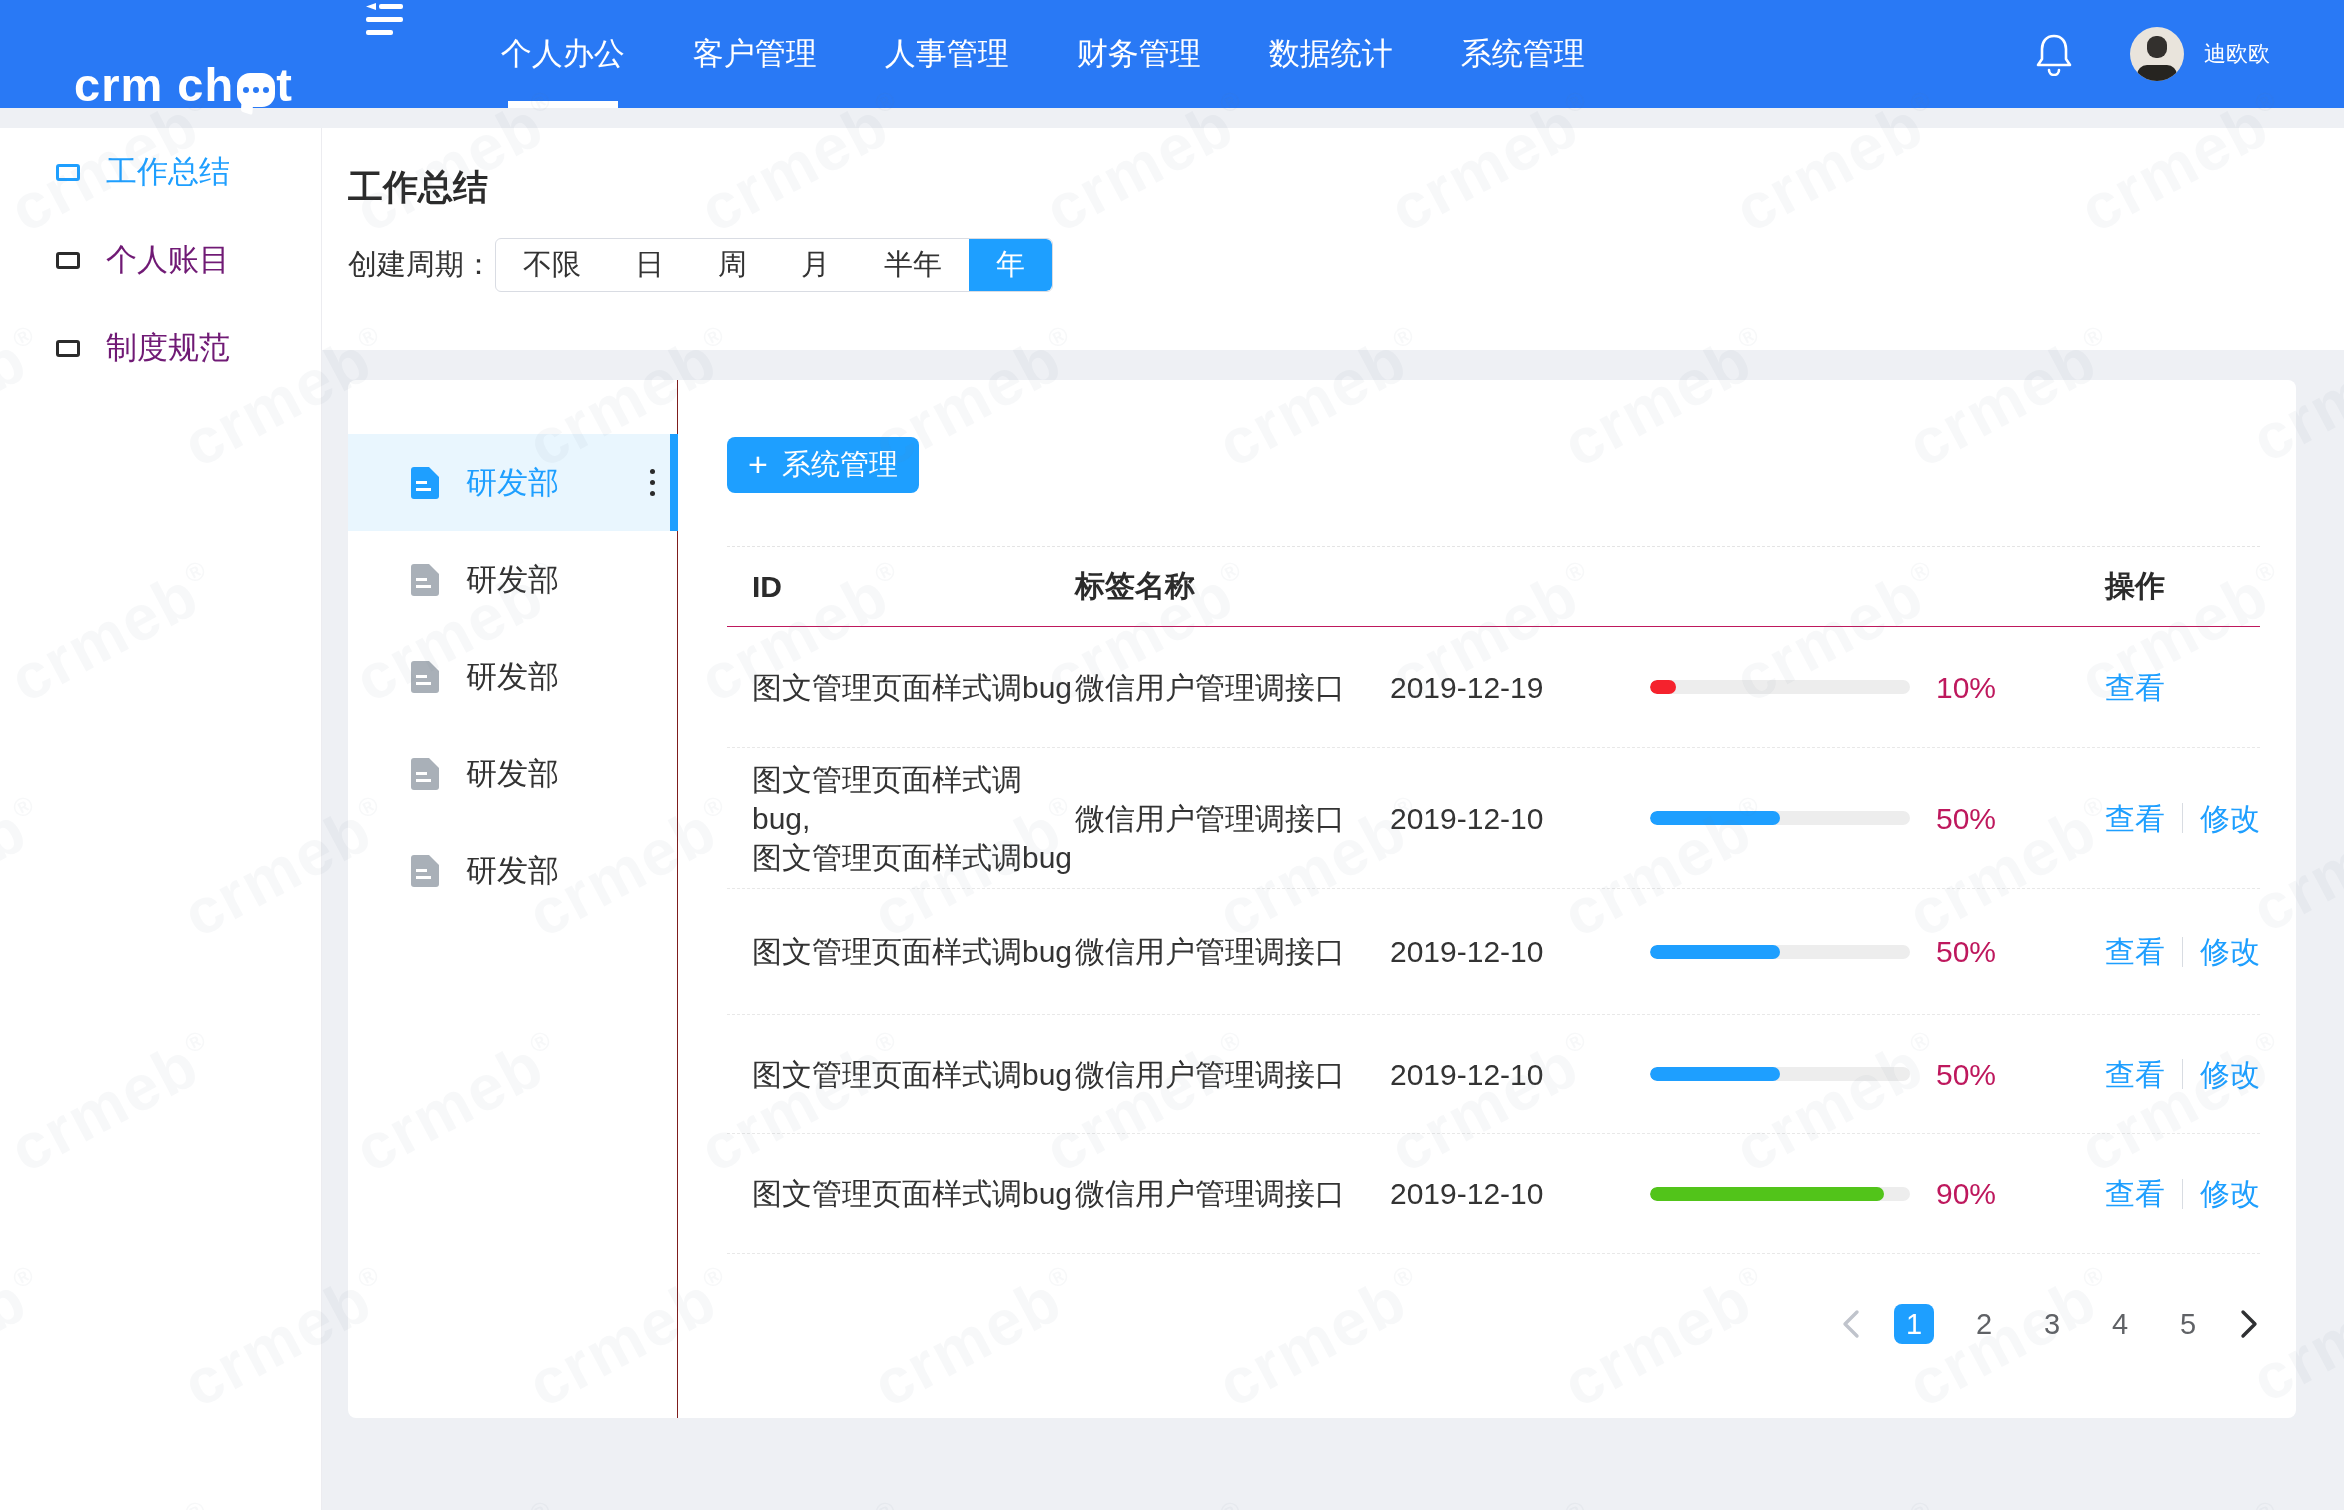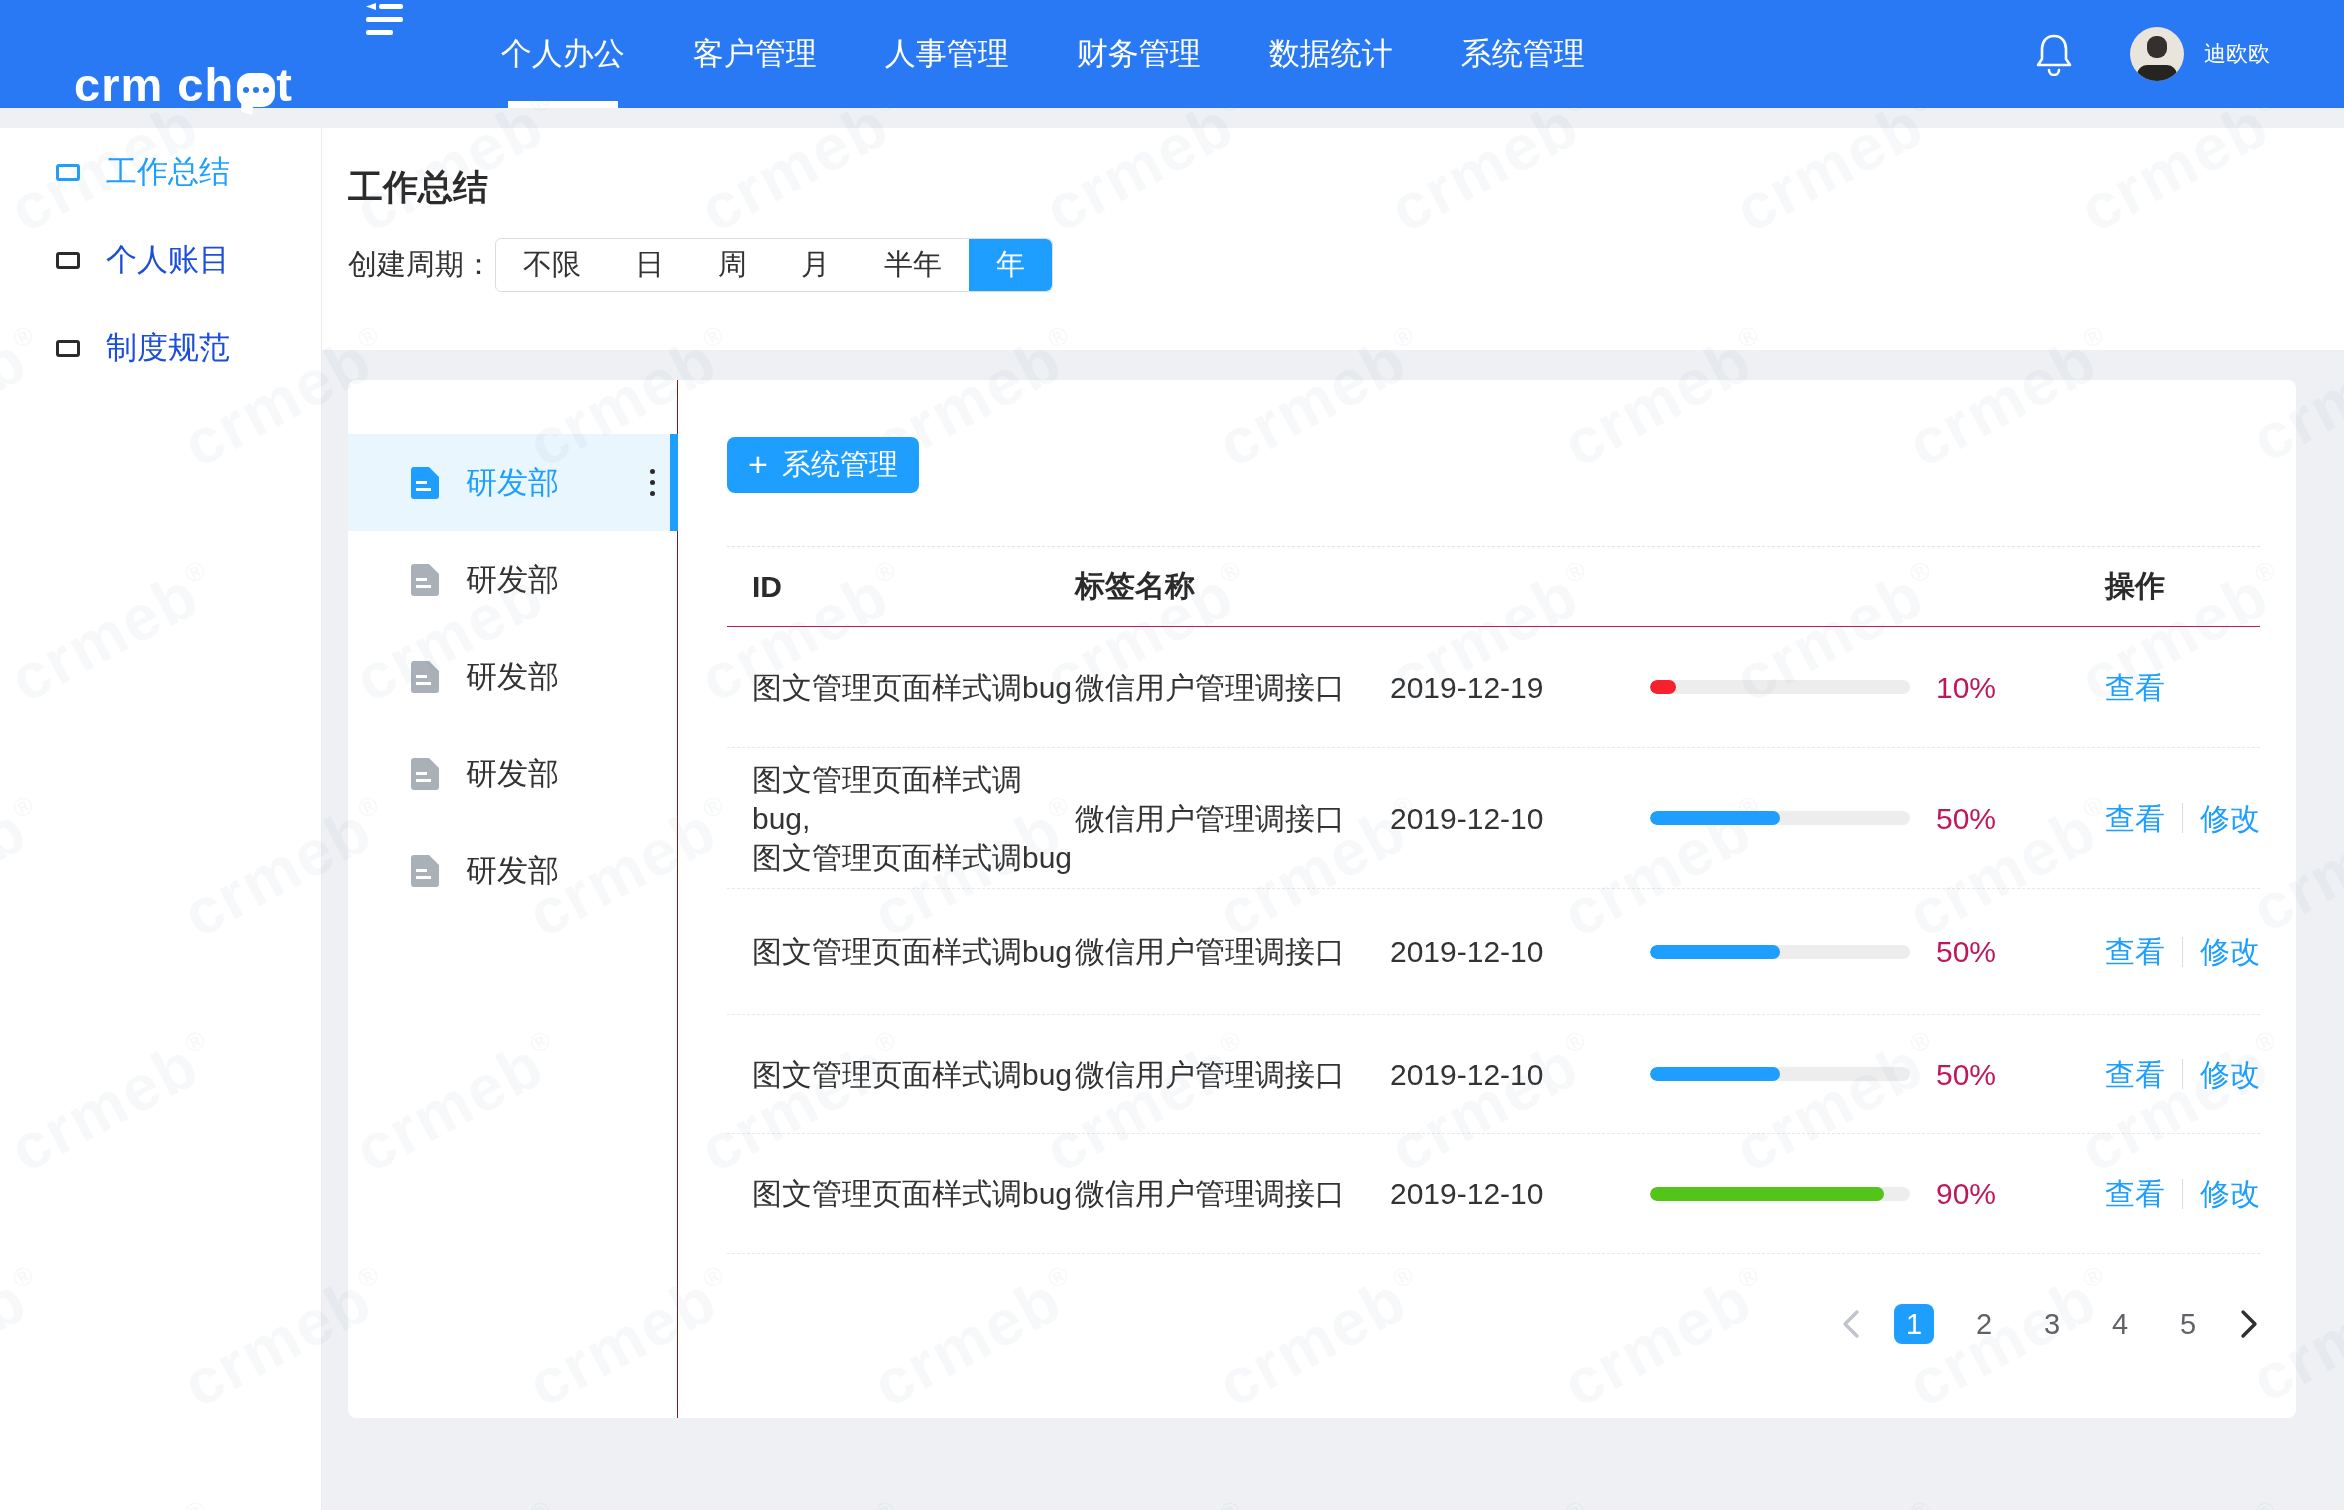--- a/index.html
+++ b/index.html
@@ -32,21 +32,21 @@
   .bell { width:40px; height:44px; margin-right:56px; cursor:pointer; }
   .avatar { width:54px; height:54px; border-radius:50%; background:#e9e4dc; overflow:hidden; position:relative; margin-right:20px; }
   .avatar::before { content:""; position:absolute; top:9px; left:17px; width:20px; height:22px; border-radius:9px; background:#33302d; }
   .avatar::after  { content:""; position:absolute; bottom:-8px; left:7px; width:40px; height:24px; border-radius:10px; background:#262420; }
   .username { font-size:22px;font-family:Liberation Mono, monospace; }
 
   
   .sidebar { position:absolute; top:128px; left:0; bottom:0; width:322px; background:#fff;
              border-right:1px solid #ececf0; z-index:5; }
   .side-item { height:88px; display:flex; align-items:center; padding-left:56px; font-size:31px;
-               color:#1d4ed8; cursor:pointer; }
+               color:#701a75; cursor:pointer; }
   .side-item .frame-ic { width:24px; height:17px; border:3px solid #2b2b2b; border-radius:3px; margin-right:26px; }
   .side-item.active { color:#1e9fff; }
   .side-item.active .frame-ic { border-color:#1e9fff; }
 
   
   .content { position:absolute; top:128px; left:322px; right:0; bottom:0; background:#eef0f4; }
   .page-head { height:222px; background:#fff; padding:36px 0 0 26px; }
   .page-title { font-size:35px; font-weight:bold; color:#2b2b2b; }
   .filter-row { margin-top:27px; display:flex; align-items:center; }
   .filter-label { font-size:29px; color:#333; margin-right:2px; }

